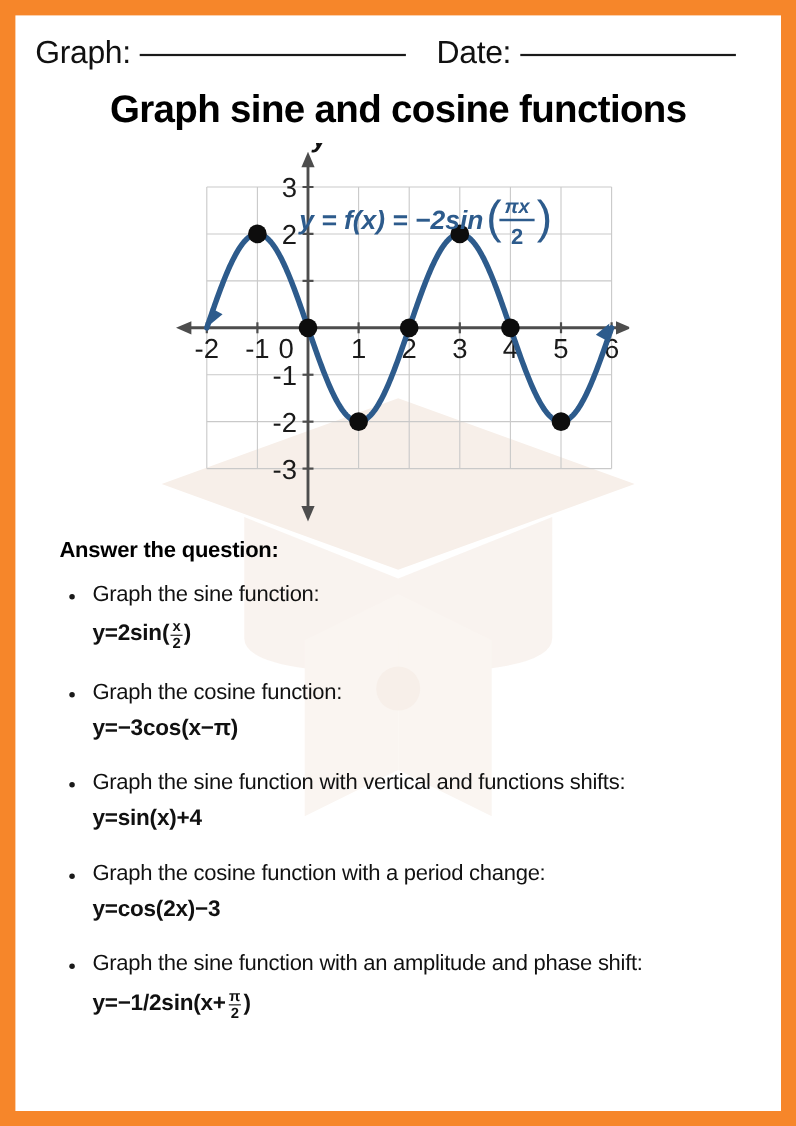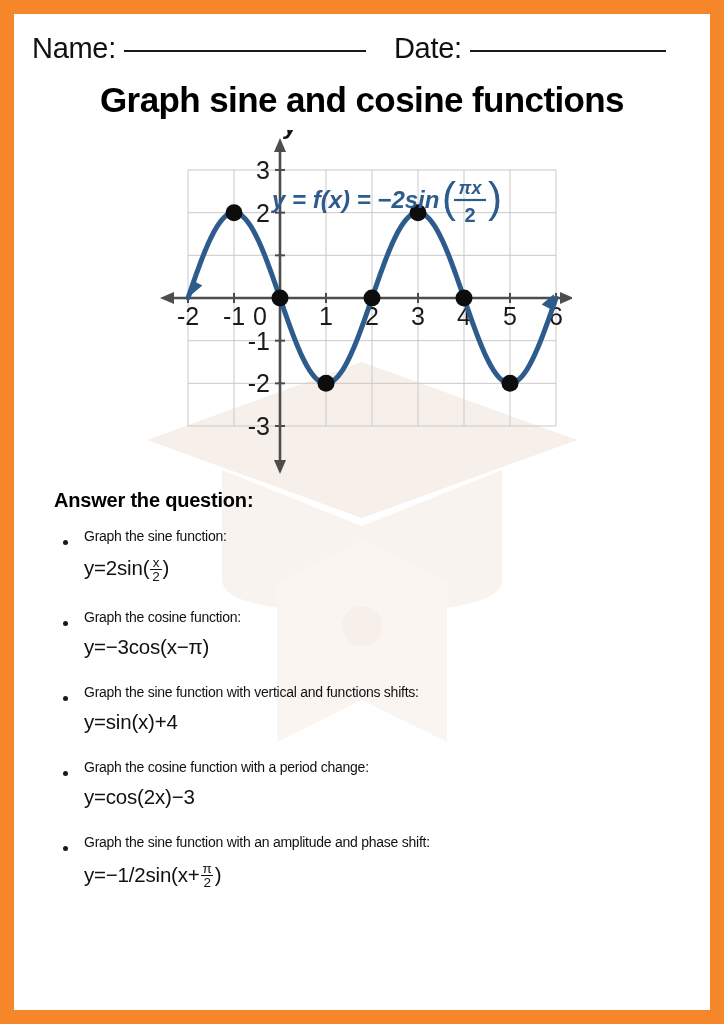--- a/index.html
+++ b/index.html
@@ -121,32 +121,32 @@
     position: absolute;
     left: 9px;
     top: 12px;
     width: 5px;
     height: 5px;
     border-radius: 50%;
     background: #1a1a1a;
   }
   .qprompt {
     font-family: "Liberation Sans", sans-serif;
-    font-size: 14px;
+    font-size: 20px;
     font-weight: 400;
     color: #111111;
     letter-spacing: -0.25px;
     line-height: 1.25;
     white-space: nowrap;
   }
   .qformula {
     margin-top: 9px;
     font-family: "Liberation Sans", sans-serif;
     font-size: 20.5px;
-    font-weight: 400;
+    font-weight: 700;
     color: #111111;
     letter-spacing: -0.2px;
     line-height: 1.1;
     display: flex;
     align-items: center;
     white-space: nowrap;
   }
 
   
   .frac {
@@ -176,21 +176,21 @@
         <path d="M95 126 L95 236 Q95 268 235 268 Q375 268 375 236 L375 126 L235 182 Z" opacity="0.75"></path>
       </g>
       <g fill="#faf5f1">
         <path d="M235 196 L150 238 L150 398 L235 356 Z"></path>
         <path d="M235 196 L320 238 L320 398 L235 356 Z"></path>
       </g>
       <circle cx="235" cy="282" r="20" fill="#f7efe9"></circle>
     </svg>
 
     <div class="namedate">
-      <span class="nd-label">Name:</span>
+      <span class="nd-label">Graph:</span>
       <span class="nd-rule name"></span>
       <span class="nd-gap"></span>
       <span class="nd-label">Date:</span>
       <span class="nd-rule date"></span>
     </div>
 
     <div class="title">Graph sine and cosine functions</div>
 
     <div class="graph-wrap">
       <svg class="graph-svg" id="graph" width="420" height="350" viewBox="0 0 420 350">

